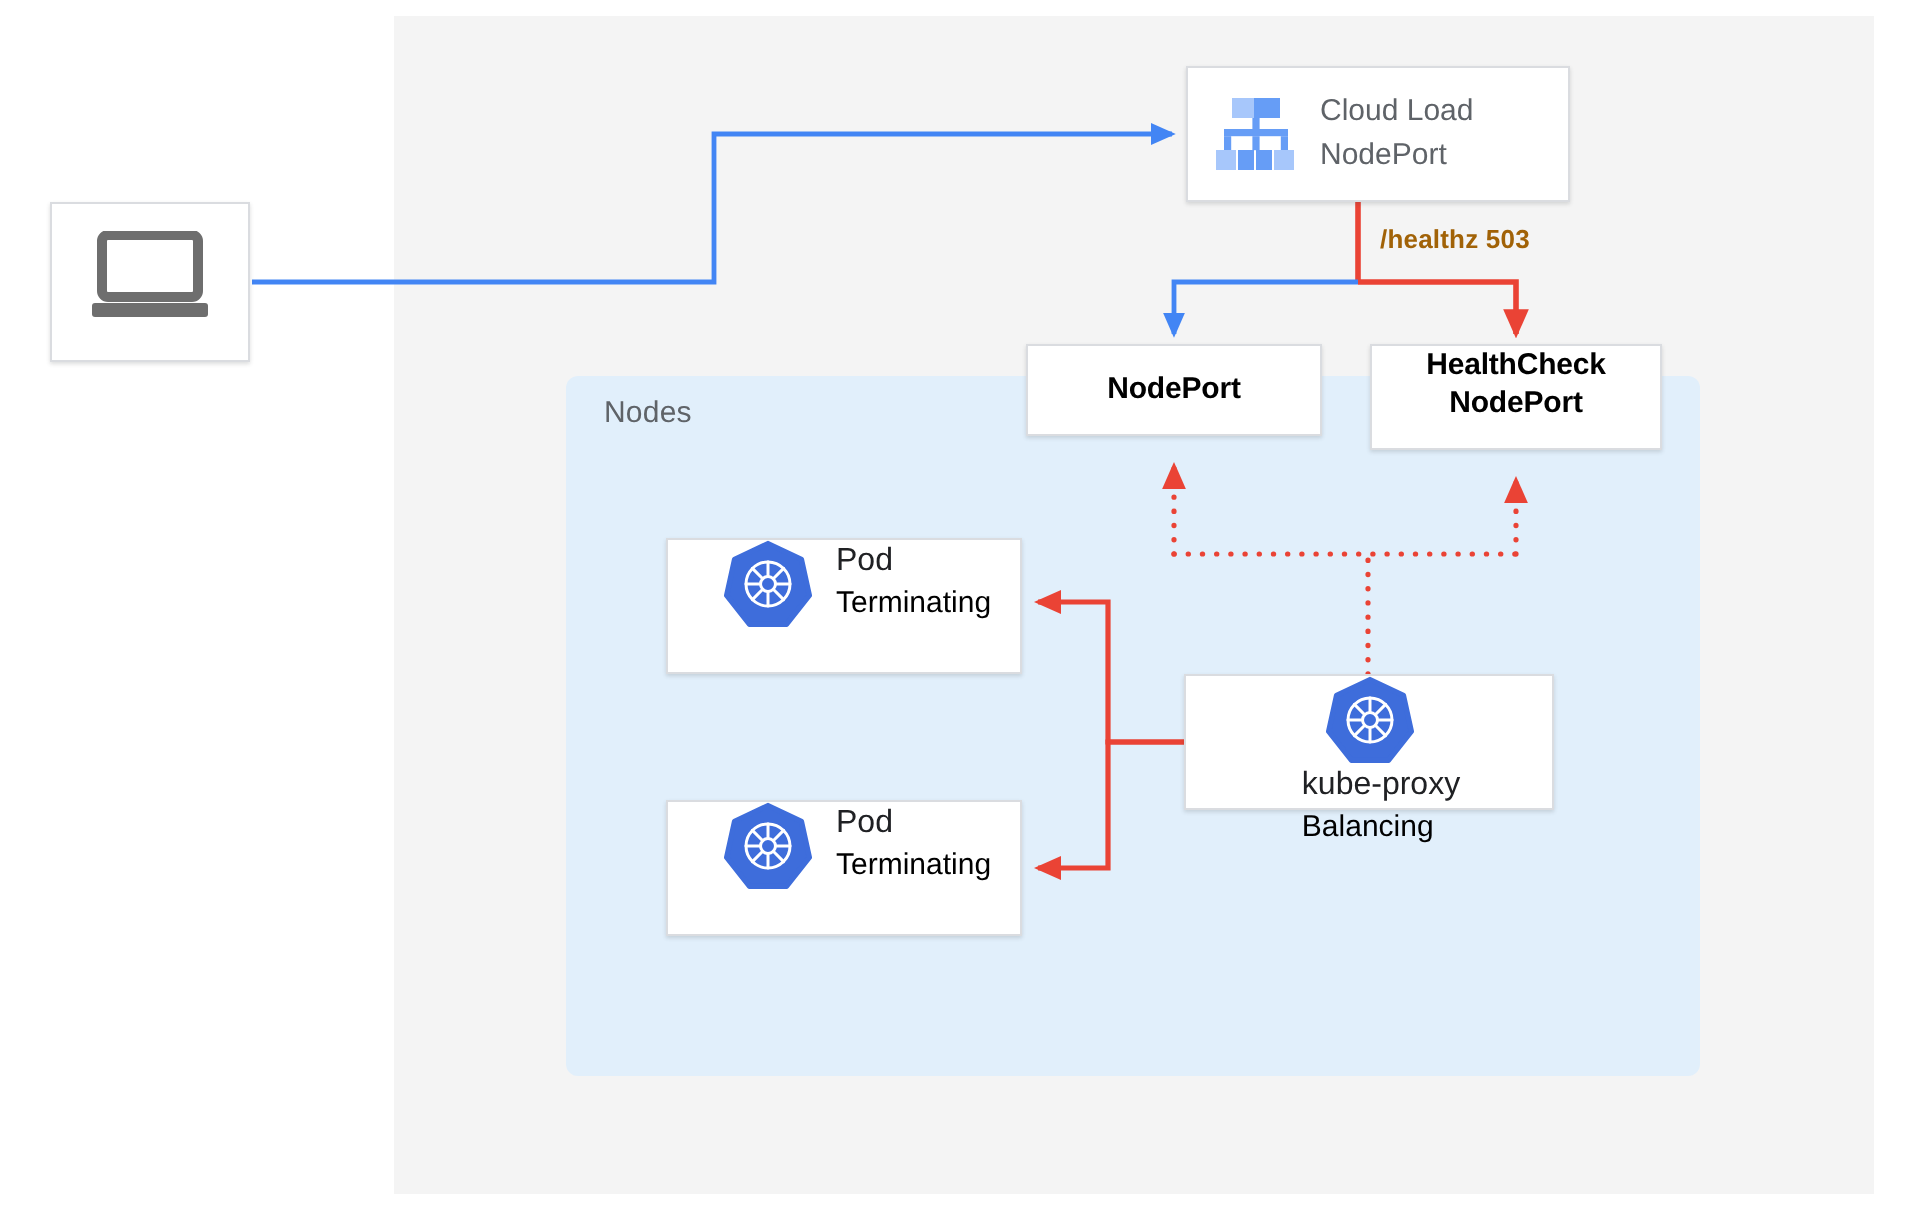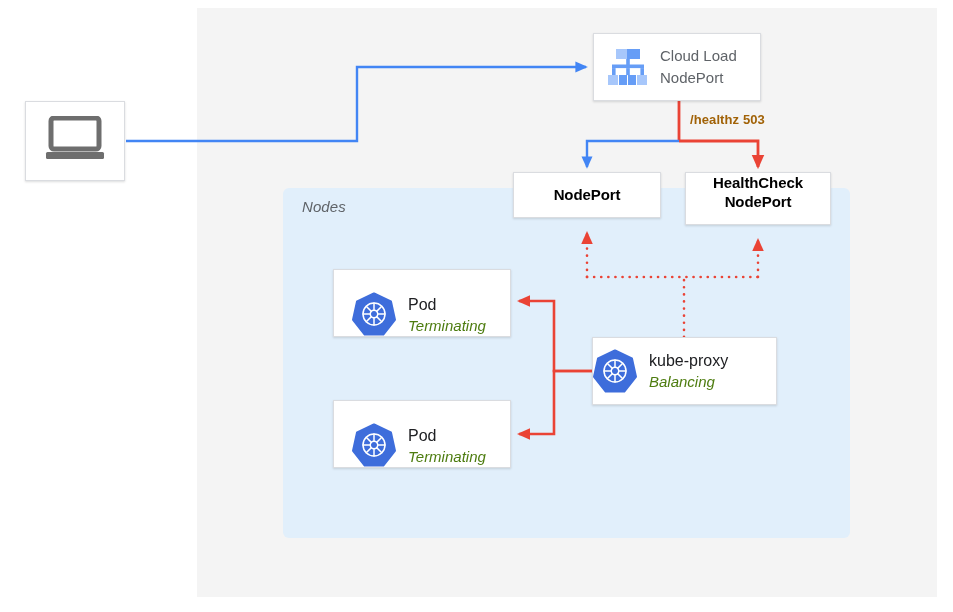--- a/index.html
+++ b/index.html
@@ -42,21 +42,20 @@
     background: #e1effb;
     border-radius: 6px;
   }
   .nodes-label {
     position: absolute;
     left: 302px;
     top: 198px;
     font-size: 15px;
     color: #5f6368;
     letter-spacing: 0.1px;
-    font-style: italic;
   }
 
   
   .card {
     position: absolute;
     background: #ffffff;
     border: 1px solid #dadce0;
     box-shadow: 0 1px 2px rgba(60,64,67,0.18);
     box-sizing: border-box;
   }
@@ -72,21 +71,21 @@
     position: absolute;
     left: 50%;
     top: 50%;
     transform: translate(-50%, -50%);
   }
 
   
   .clb-box {
     left: 593px;
     top: 33px;
-    width: 168px;
+    width: 192px;
     height: 68px;
     display: flex;
     align-items: center;
     padding-left: 12px;
   }
   .clb-icon { width: 44px; height: 40px; flex: none; }
   .clb-text {
     margin-left: 10px;
     font-size: 15px;
     color: #5f6368;
@@ -120,48 +119,48 @@
     line-height: 1.28;
     letter-spacing: -0.1px;
   }
 
   
   .pod-box {
     left: 333px;
     width: 178px;
     height: 68px;
     display: flex;
-    align-items: flex-end;
-    padding-left: 18px;
+    align-items: flex-start;
+    padding-left: 28px;
   }
   .pod-box-1 { top: 269px; }
   .pod-box-2 { top: 400px; }
 
   
   .kproxy-box {
     left: 592px;
     top: 337px;
     width: 185px;
     height: 68px;
     display: flex;
     align-items: center;
+    flex-direction: column;
   }
 
   .k8s-icon { width: 44px; height: 44px; flex: none; }
   .node-text { margin-left: 12px; }
   .node-title {
     font-size: 16px;
     color: #202124;
     line-height: 1.35;
   }
   .node-sub {
     font-size: 15px;
-    color: #4d7c0f;
+    color: #000000;
     line-height: 1.35;
-    font-style: italic;
   }
 
   
   .healthz-label {
     position: absolute;
     left: 690px;
     top: 112px;
     font-size: 13px;
     font-weight: bold;
     color: #a16207;

